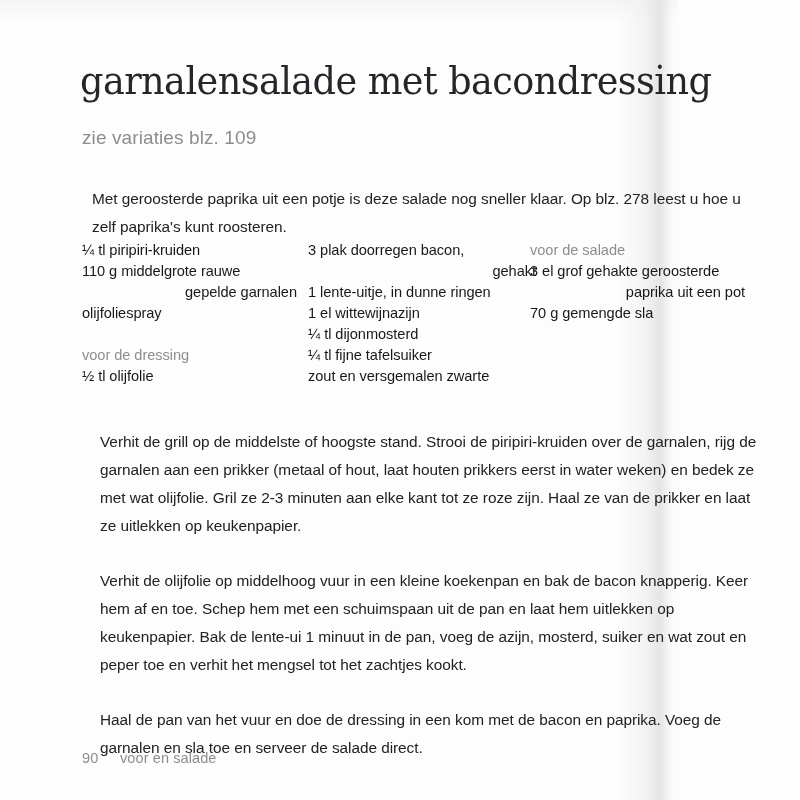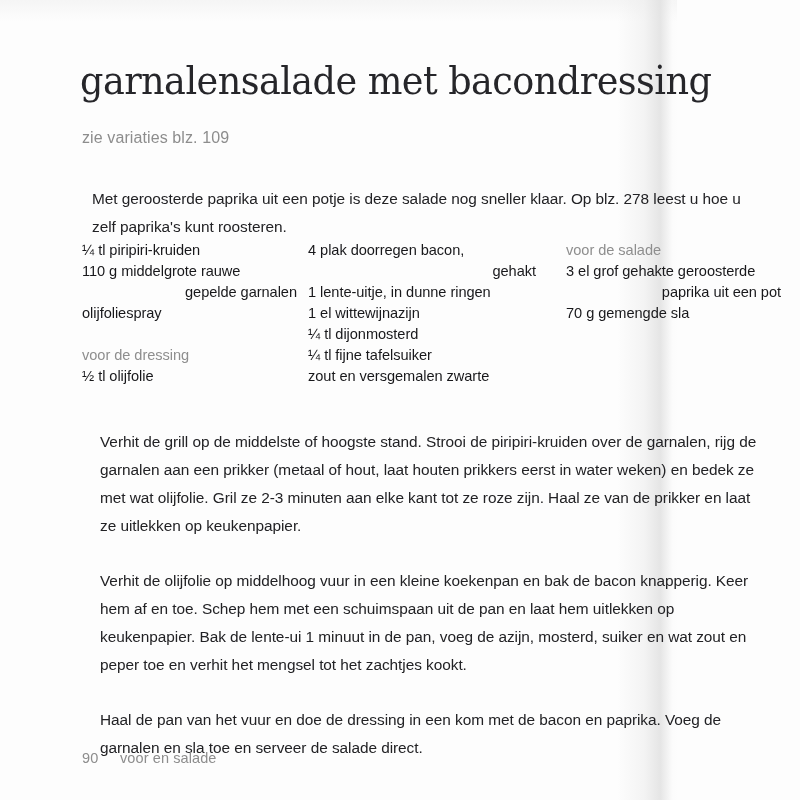--- a/index.html
+++ b/index.html
@@ -73,21 +73,21 @@
     white-space: nowrap;
     transform: scaleX(0.915);
     transform-origin: left center;
   }
 
   .recipe-subtitle {
     position: absolute;
     left: 2px;
     top: 128px;
     margin: 0;
-    font-size: 16px;
+    font-size: 19px;
     line-height: 20px;
     color: #8d8d8d;
     letter-spacing: 0.1px;
   }
 
   
   .intro {
     position: absolute;
     left: 2px;
     top: 175px;
@@ -106,21 +106,21 @@
     top: 240px;
     width: 665px;
     height: 150px;
   }
   .ing-col {
     position: absolute;
     top: 0;
   }
   .ing-col-1 { left: 2px;   width: 215px; }
   .ing-col-2 { left: 228px; width: 228px; }
-  .ing-col-3 { left: 450px; width: 215px; margin-left: 36px; }
+  .ing-col-3 { left: 450px; width: 215px; }
 
   .ing-list {
     list-style: none;
     margin: 0;
     padding: 0;
   }
   .ing-item {
     font-size: 14.6px;
     line-height: 21px;
     color: #18181b;
@@ -199,21 +199,21 @@
           <li class="ing-item cont">gepelde garnalen</li>
           <li class="ing-item">olijfoliespray</li>
           <li class="ing-spacer"></li>
           <li class="ing-subhead">voor de dressing</li>
           <li class="ing-item">½ tl olijfolie</li>
         </ul>
       </div>
 
       <div class="ing-col ing-col-2">
         <ul class="ing-list">
-          <li class="ing-item">4 plak doorregen bacon,</li>
+          <li class="ing-item">3 plak doorregen bacon,</li>
           <li class="ing-item cont">gehakt</li>
           <li class="ing-item">1 lente-uitje, in dunne ringen</li>
           <li class="ing-item">1 el wittewijnazijn</li>
           <li class="ing-item">¼ tl dijonmosterd</li>
           <li class="ing-item">¼ tl fijne tafelsuiker</li>
           <li class="ing-item">zout en versgemalen zwarte</li>
         </ul>
       </div>
 
       <div class="ing-col ing-col-3">

